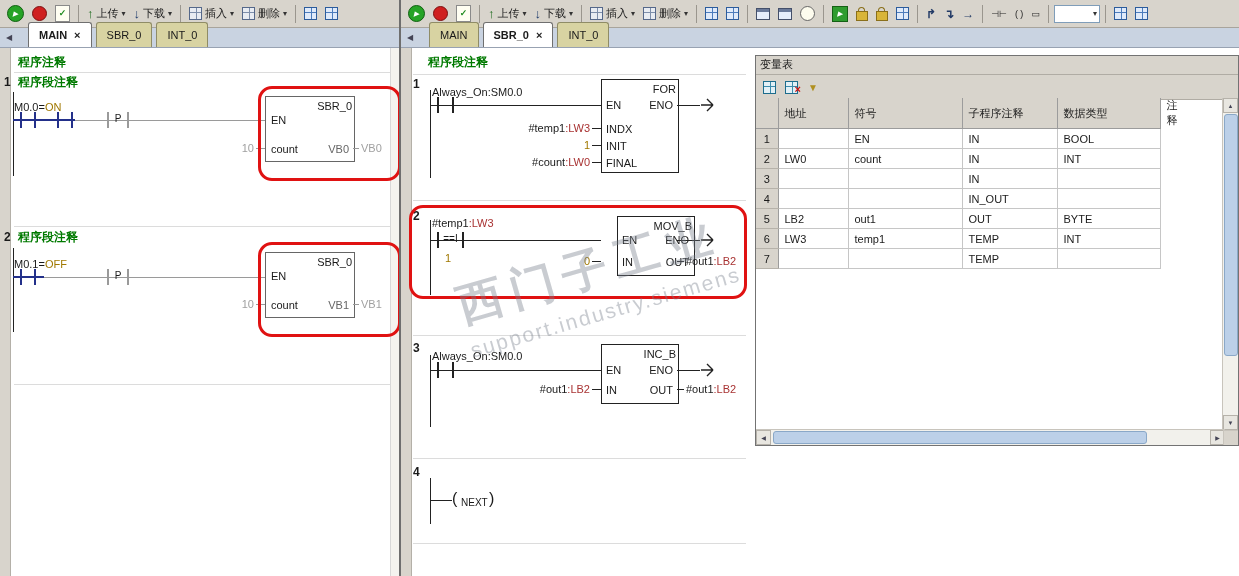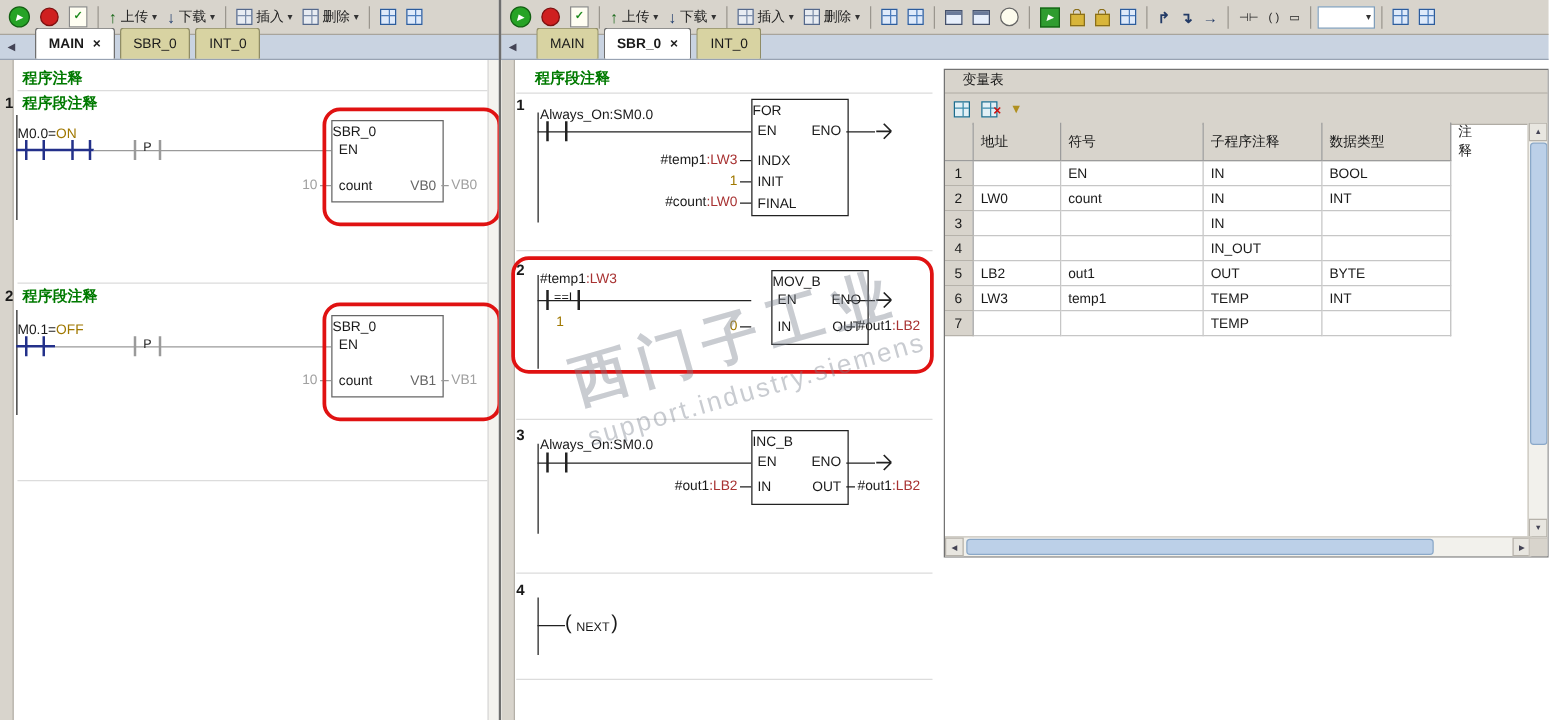--- a/index.html
+++ b/index.html
@@ -50,32 +50,32 @@
 .wire.navy{height:2px;background:#23308a}
 .wire.gy{background:#9a9a9a}
 .vline{position:absolute;width:1px;background:#222}
 .contact{position:absolute;height:16px}
 .contact .bar{position:absolute;top:0;width:2px;height:16px;background:#222}
 .contact .bar.navy{background:#23308a}
 .contact .bar.gy{background:#9a9a9a}
 .contact .cop{position:absolute;left:0;right:0;top:1px;text-align:center;font-size:10px}
 .box{position:absolute;border:1px solid #222;background:#fff}
 .box .t{line-height:12px}
-.bt{text-align:left}
+.bt{text-align:right}
 .hl{position:absolute;border:3px solid #e01212;border-radius:14px;z-index:4;pointer-events:none}
 .sepline{position:absolute;height:1px;background:#dcdcdc}
 .oarrow{position:absolute}
 .oarrow path{stroke:#222;stroke-width:1.4;fill:none}
 
 .wm{position:absolute;left:450px;top:278px;z-index:30;pointer-events:none;transform:rotate(-16deg);transform-origin:0 0;color:rgba(120,128,140,.40)}
 .wm .l1{font-size:46px;letter-spacing:8px;font-weight:bold}
 .wm .l2{font-size:21px;letter-spacing:2px;margin-top:2px}
 
 #vtwin{position:absolute;left:755px;top:55px;width:484px;height:391px;background:#fff;border:1px solid #737373;box-sizing:border-box;z-index:20}
-.vt-title{height:18px;background:#d8d4cc;border-bottom:1px solid #b0aca4;line-height:17px;padding-left:14px}
+.vt-title{height:18px;background:#d8d4cc;border-bottom:1px solid #b0aca4;line-height:17px;padding-left:4px}
 .vt-tools{height:24px;background:#d8d4cc;border-bottom:1px solid #b0aca4;display:flex;align-items:center;gap:4px;padding-left:4px}
 .vtb{position:relative;width:18px;height:18px;display:flex;align-items:center;justify-content:center}
 .vtb .delx{position:absolute;right:-1px;bottom:1px;color:#cc1111;font-size:11px;font-weight:bold;font-style:normal}
 .funnel{color:#b09020;font-size:10px;font-style:normal}
 .vt-body{position:absolute;left:0;top:42px;right:0;bottom:15px;overflow:hidden}
 table.vt{border-collapse:collapse;table-layout:fixed;width:385px}
 .vt th{background:#d8d4cc;border-right:1px solid #9c9c9c;border-bottom:1px solid #9c9c9c;font-weight:normal;text-align:left;padding:0 0 0 6px;height:18px;font-size:11px}
 .vt td{border-right:1px solid #c6c6c6;border-bottom:1px solid #c6c6c6;height:19px;padding:0 0 0 6px;font-size:11px;overflow:hidden}
 .vt td.rn{background:#d8d4cc;text-align:center;padding:0;border-right:1px solid #9c9c9c;border-bottom:1px solid #b6b2aa}
 .vscroll{position:absolute;top:0;right:0;width:15px;bottom:0;background:#f2f1ec;border-left:1px solid #c8c4bc}

